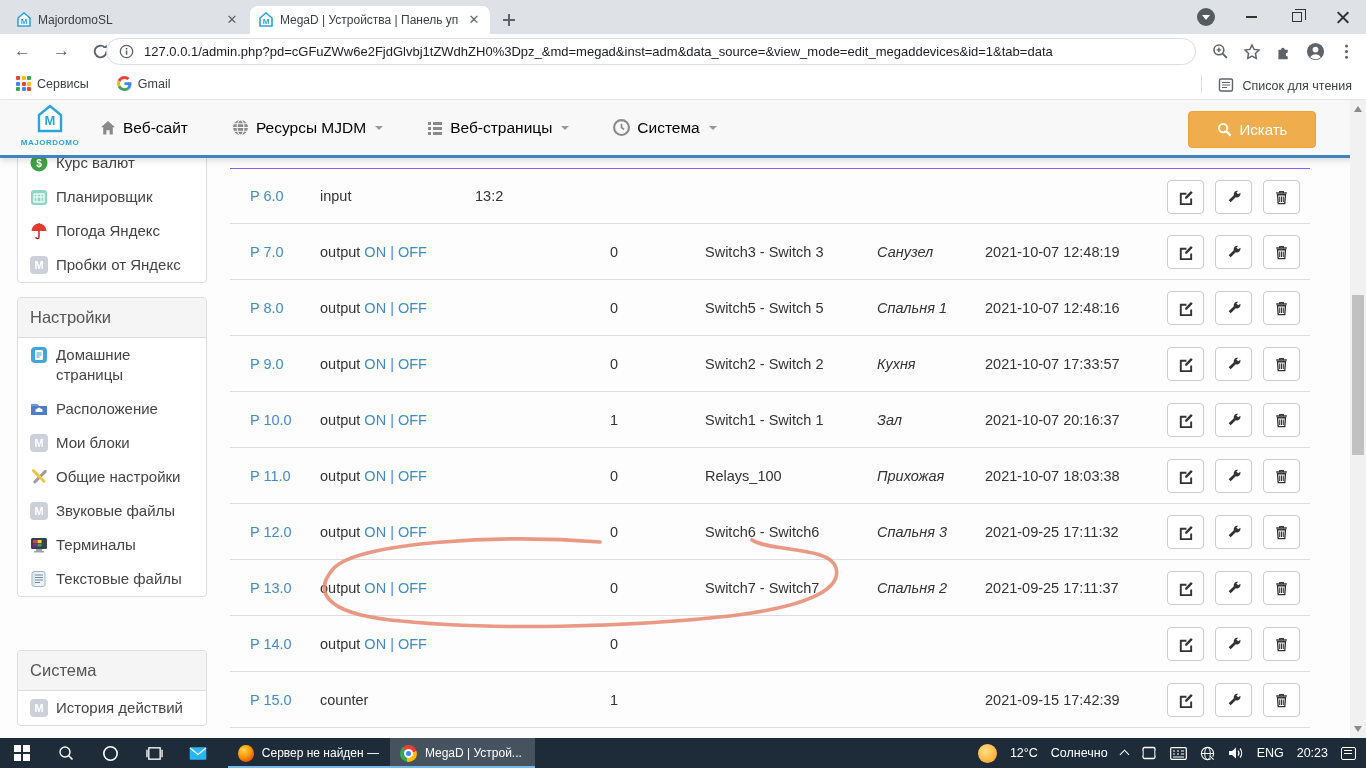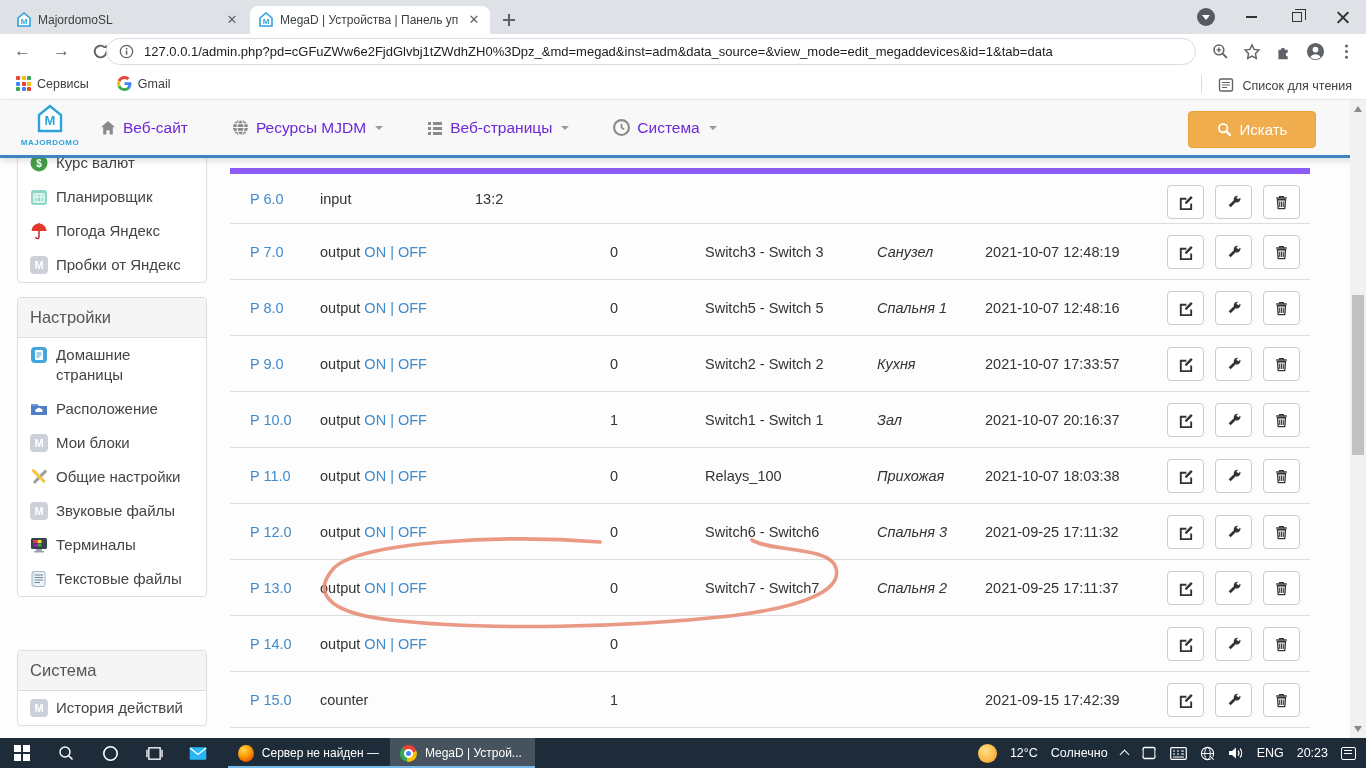--- a/index.html
+++ b/index.html
@@ -40,35 +40,35 @@
   .apps-grid { display:grid; grid-template-columns:repeat(3,4px); grid-gap:1.5px; }
   .apps-grid i { width:4px; height:4px; border-radius:1px; }
   .bm-right { position:absolute; right:14px; display:flex; align-items:flex-end; gap:8px; }
   .bm-divider { width:1px; height:18px; background:#dadce0; margin-right:8px; }
 
   
   .mdm-nav { position:absolute; left:0; top:100px; width:1366px; height:58px; background:#f8f8f8; border-bottom:3px solid #3d84c0; box-shadow:0 3px 6px rgba(0,0,0,0.12); z-index:30; }
   .mdm-logo { position:absolute; left:18px; top:4px; width:64px; text-align:center; }
   .mdm-logo .brand { font-size:8px; font-weight:bold; color:#2ba3dc; letter-spacing:0.5px; }
   .mdm-navitems { position:absolute; left:100px; top:0; height:55px; display:flex; align-items:center; gap:44px; }
-  .mdm-item { display:flex; align-items:center; gap:7px; font-size:15.5px; color:#6d28d9; cursor:pointer; }
+  .mdm-item { display:flex; align-items:center; gap:7px; font-size:15.5px; color:#000000; cursor:pointer; }
   .caret { border-left:4px solid transparent; border-right:4px solid transparent; border-top:4px solid #999; margin-left:2px; }
   .search-btn { position:absolute; right:50px; top:11px; width:128px; height:37px; background:#f0ad4e; border:1px solid #eea236; border-radius:4px; color:#fff; font-size:15px; display:flex; align-items:center; justify-content:center; gap:8px; }
 
   
   .sb-card { position:absolute; left:17px; width:190px; background:#fff; border:1px solid #ddd; border-radius:4px; overflow:hidden; }
   .sb-header { background:#f5f5f5; border-bottom:1px solid #ddd; padding:10px 12px; font-size:16.5px; color:#555; }
   .sb-item { display:flex; align-items:flex-start; gap:8px; padding:7px 12px; font-size:15px; color:#444; line-height:20px; cursor:pointer; }
   .sb-ico { flex:none; width:18px; height:18px; margin-top:1px; }
   .badge-m { width:18px; height:18px; border-radius:4px; background:#ccd1d9; color:#fff; font-size:11px; font-weight:bold; text-align:center; line-height:18px; }
 
   
   .table-wrap { position:absolute; left:230px; top:168px; width:1080px; }
   .trow { position:relative; height:56px; border-bottom:1px solid #ddd; font-size:14.5px; color:#333; }
-  .trow:first-child { border-top:6px solid #8b5cf6; }
+  .trow:first-child { border-top:1px solid #8b5cf6; }
   .cell { position:absolute; top:50%; transform:translateY(-50%); white-space:nowrap; }
   .c-port { left:20px; color:#428bca; text-decoration:none; }
   .c-type { left:90px; }
   .c-mode { left:245px; }
   .c-value { left:380px; }
   .c-title { left:475px; }
   .c-room { left:647px;font-style:italic; }
   .c-updated { left:755px; }
   .c-actions { position:absolute; right:10px; top:11px; display:flex; gap:11px; }
   .lnk { color:#428bca; text-decoration:none; }

